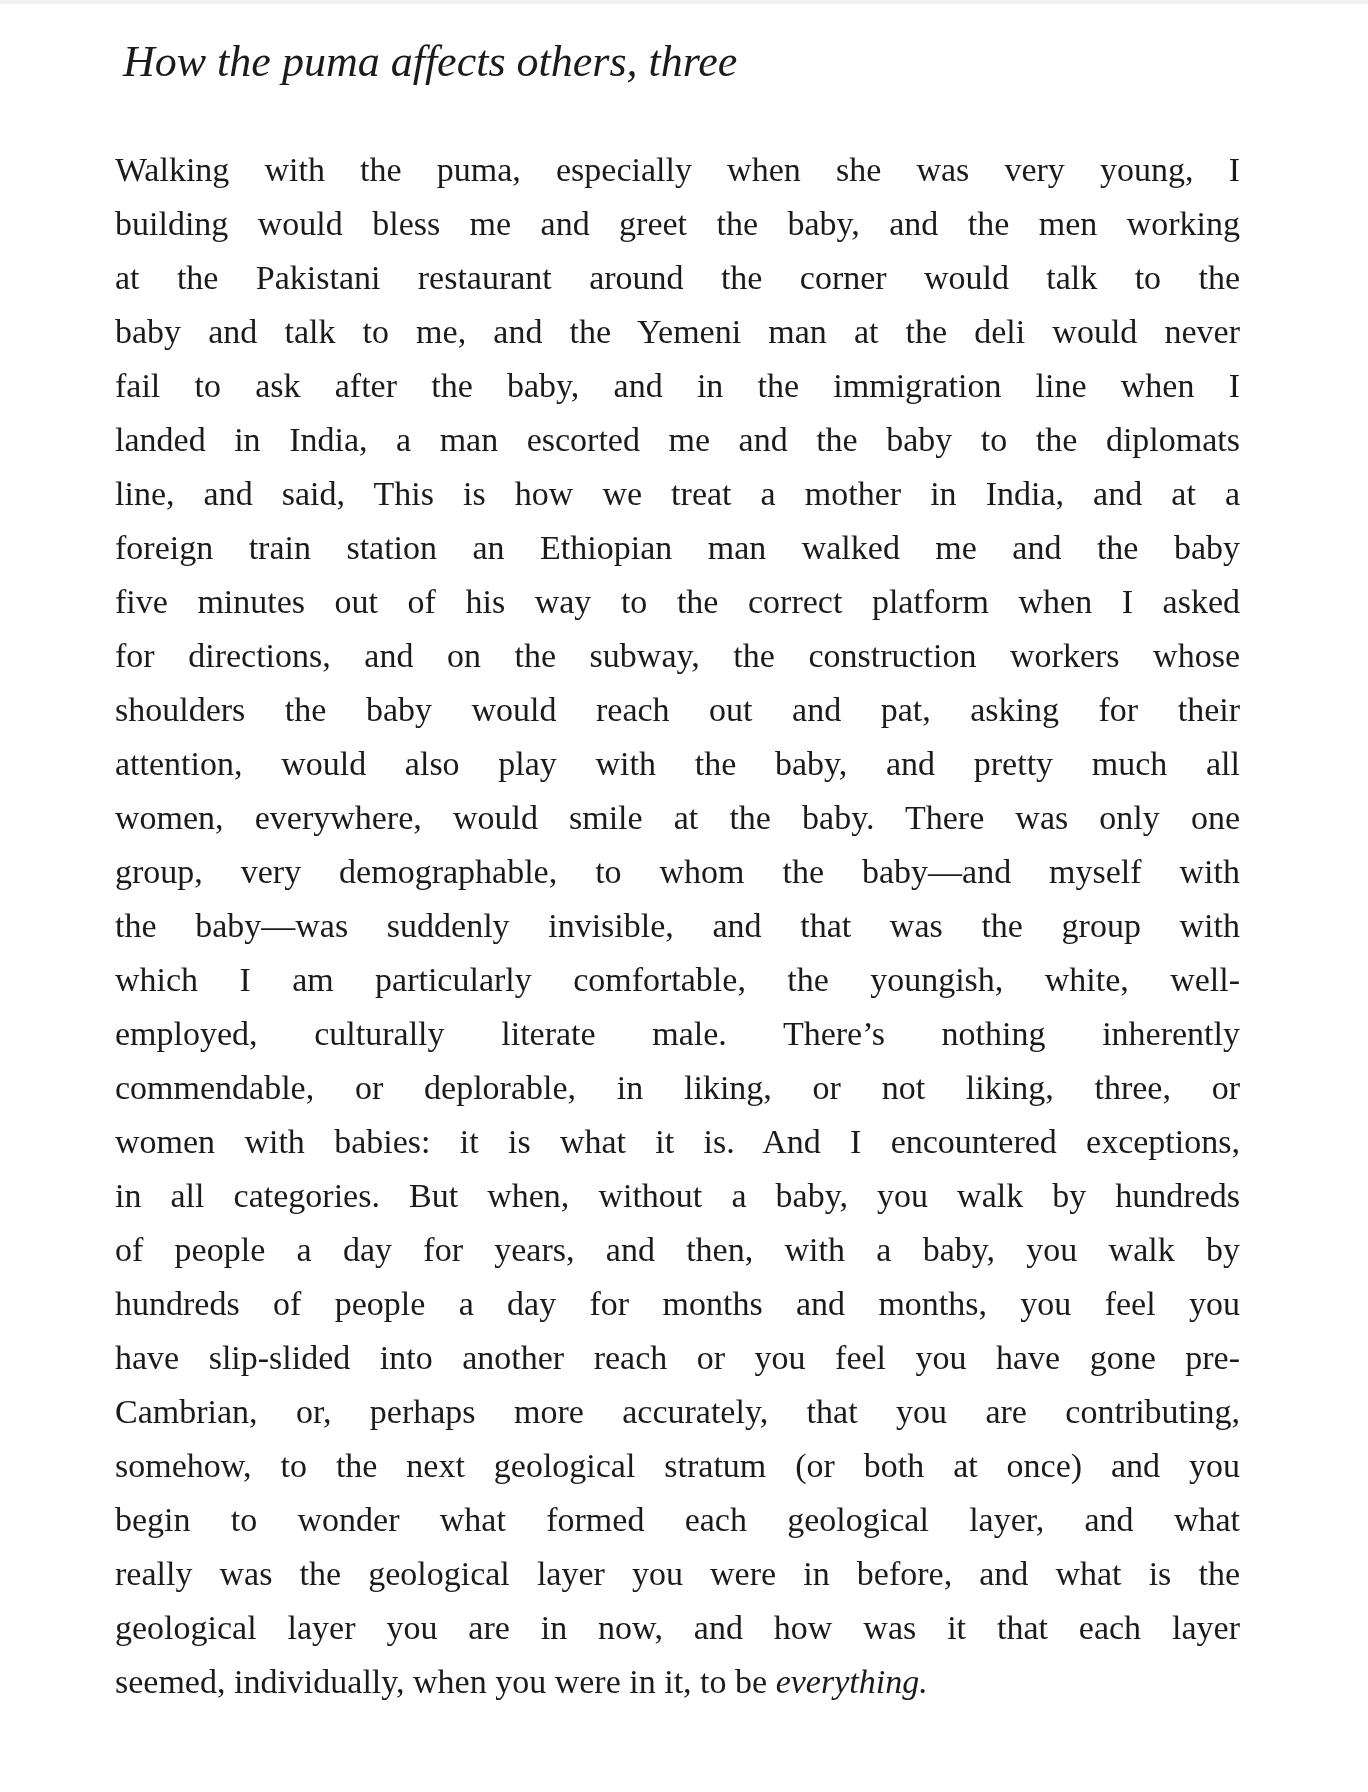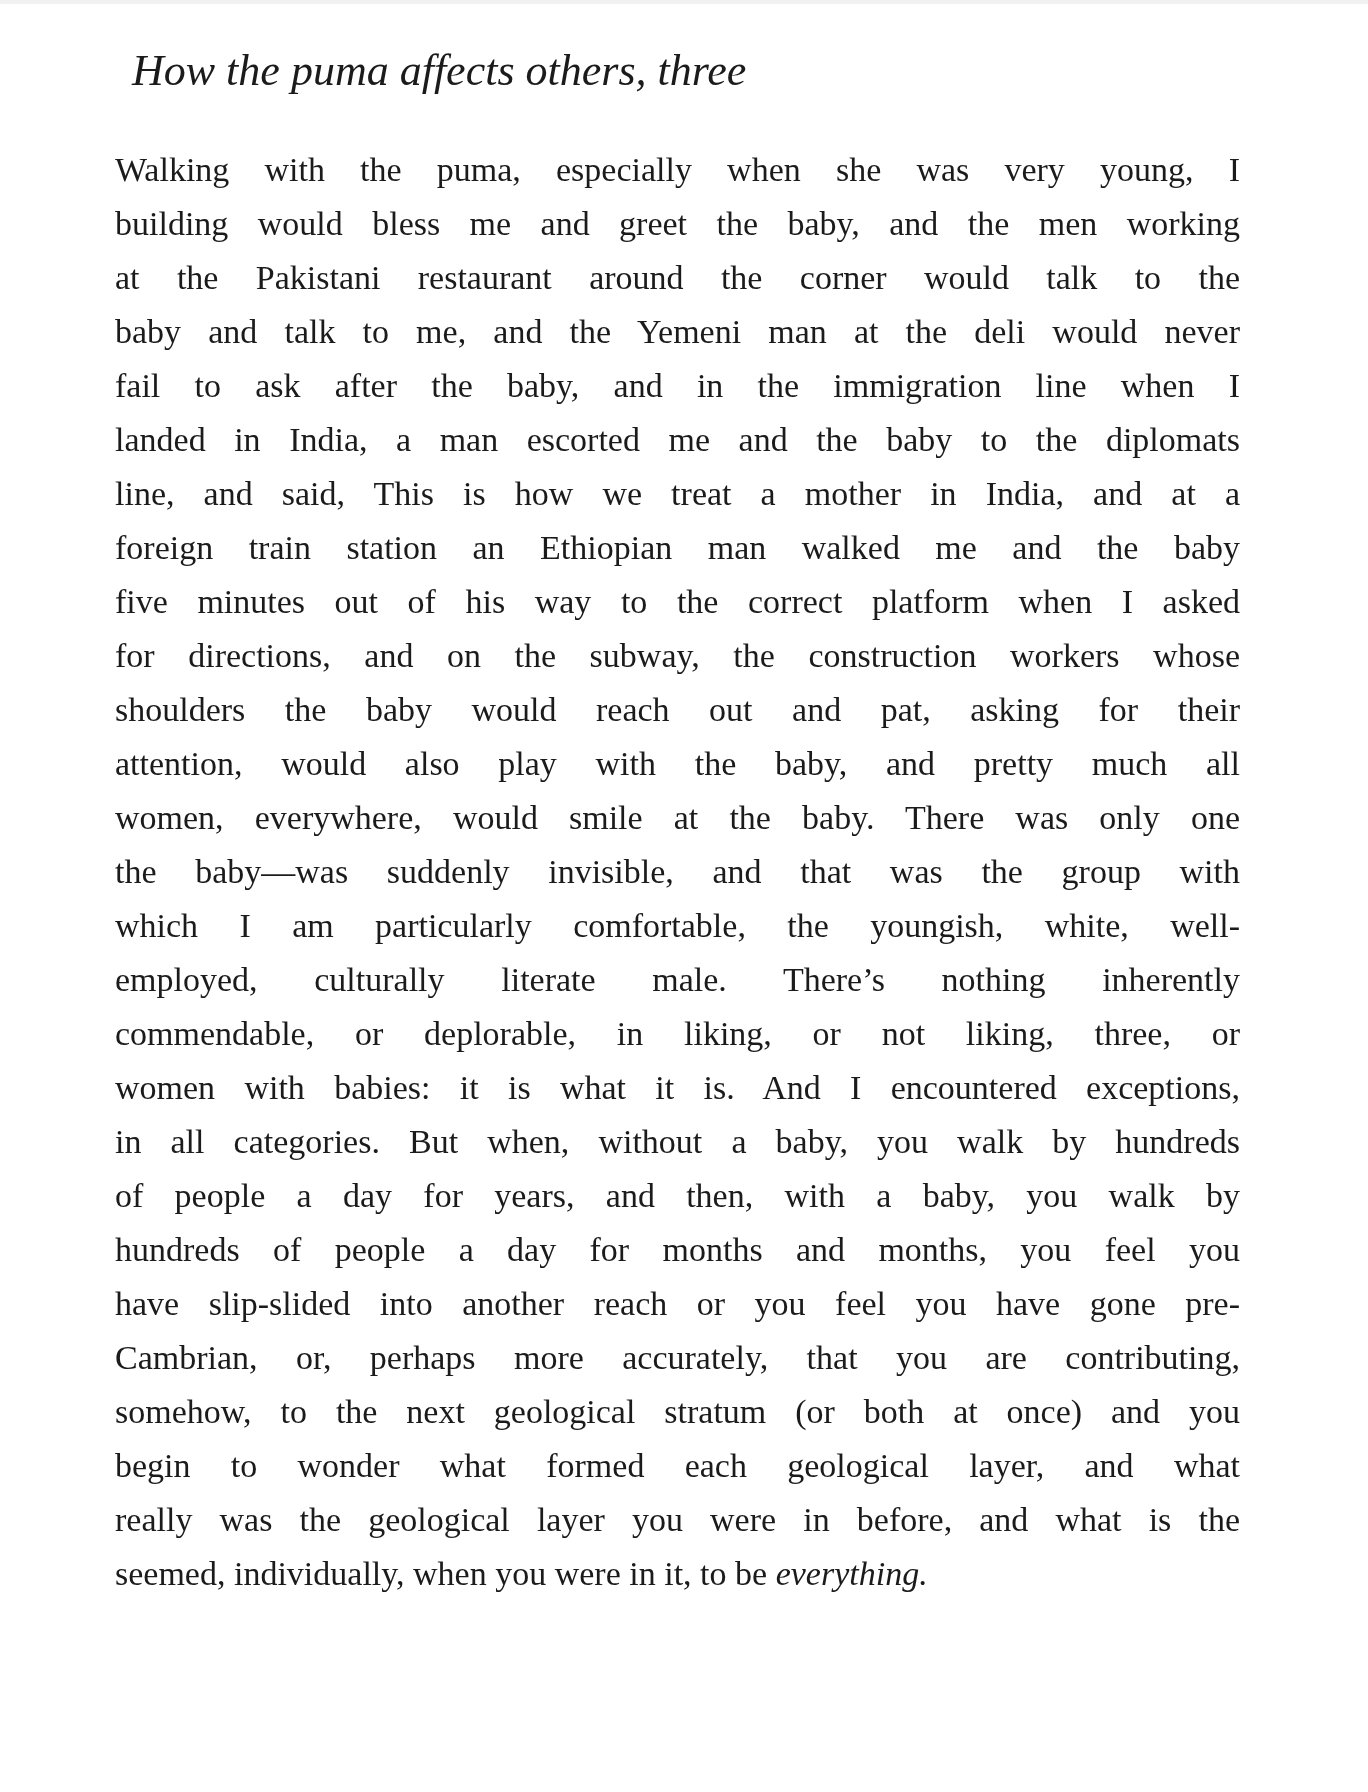--- a/index.html
+++ b/index.html
@@ -25,21 +25,21 @@
     top: 0;
     left: 0;
     width: 1368px;
     height: 4px;
     background: #f1f1f1;
   }
   .title {
     position: absolute;
     top: 26px;
     left: 115px;
-    margin: 17px;
+    margin: 8px;
     font-size: 44px;
     line-height: 56px;
     font-style: italic;
     font-weight: 400;
     color: #1b1b1b;
     white-space: nowrap;
   }
   .body-text {
     position: absolute;
     top: 143px;
@@ -76,29 +76,31 @@
         <div class="line">baby and talk to me, and the Yemeni man at the deli would never</div>
         <div class="line">fail to ask after the baby, and in the immigration line when I</div>
         <div class="line">landed in India, a man escorted me and the baby to the diplomats</div>
         <div class="line">line, and said, This is how we treat a mother in India, and at a</div>
         <div class="line">foreign train station an Ethiopian man walked me and the baby</div>
         <div class="line">five minutes out of his way to the correct platform when I asked</div>
         <div class="line">for directions, and on the subway, the construction workers whose</div>
         <div class="line">shoulders the baby would reach out and pat, asking for their</div>
         <div class="line">attention, would also play with the baby, and pretty much all</div>
         <div class="line">women, everywhere, would smile at the baby. There was only one</div>
+        <div class="line">group, very demographable, to whom the baby—and myself with</div>
         <div class="line">the baby—was suddenly invisible, and that was the group with</div>
         <div class="line">which I am particularly comfortable, the youngish, white, well-</div>
         <div class="line">employed, culturally literate male. There’s nothing inherently</div>
         <div class="line">commendable, or deplorable, in liking, or not liking, three, or</div>
         <div class="line">women with babies: it is what it is. And I encountered exceptions,</div>
         <div class="line">in all categories. But when, without a baby, you walk by hundreds</div>
         <div class="line">of people a day for years, and then, with a baby, you walk by</div>
         <div class="line">hundreds of people a day for months and months, you feel you</div>
         <div class="line">have slip-slided into another reach or you feel you have gone pre-</div>
         <div class="line">Cambrian, or, perhaps more accurately, that you are contributing,</div>
         <div class="line">somehow, to the next geological stratum (or both at once) and you</div>
         <div class="line">begin to wonder what formed each geological layer, and what</div>
         <div class="line">really was the geological layer you were in before, and what is the</div>
+        <div class="line">geological layer you are in now, and how was it that each layer</div>
       </div>
     <div class="line last"><span>seemed, individually, when you were in it, to be </span><span class="em">everything.</span></div>
   </div>
 </div>
 
 </body></html>

